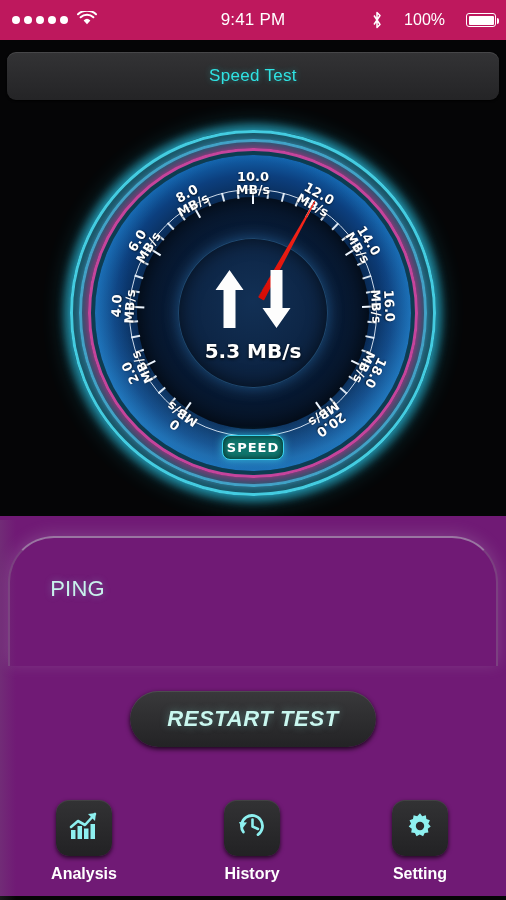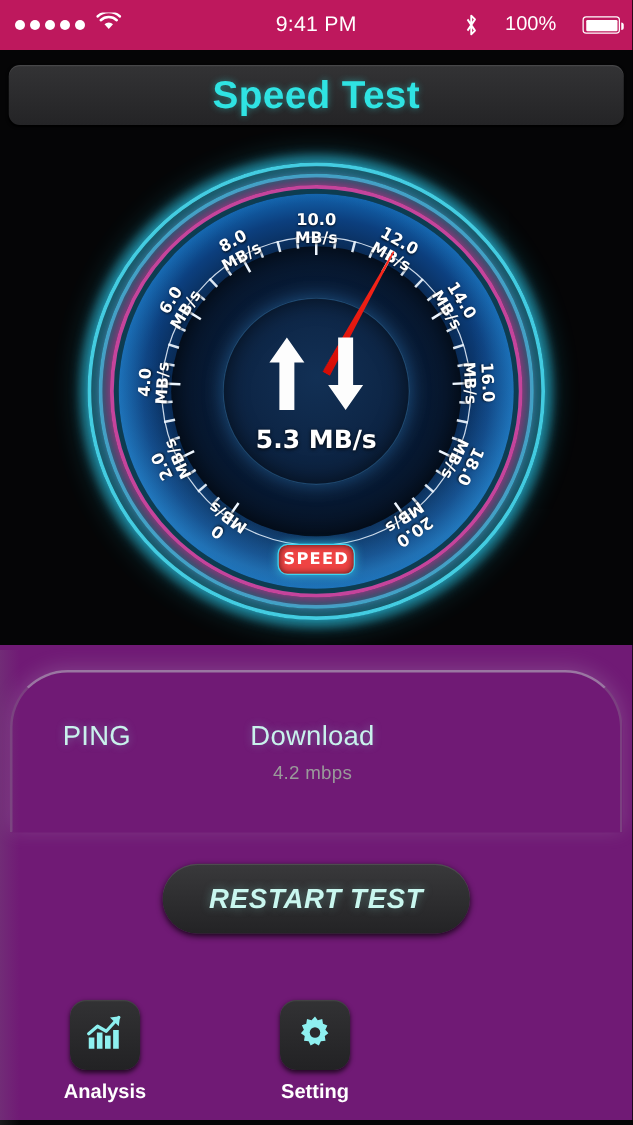--- a/index.html
+++ b/index.html
@@ -38,21 +38,21 @@
 
   
   .header{
     position:absolute; left:7px; top:52px; width:492px; height:48px;
     background:linear-gradient(#333335,#242426);
     border-radius:9px;
     box-shadow:inset 0 1px 0 rgba(255,255,255,.10), 0 1px 2px #000;
     display:flex; align-items:center; justify-content:center;
   }
   .header-title{
-    font-size:31px; font-weight:700; color:#2fe3e3; letter-spacing:.3px;
+    font-size:17px; font-weight:400; color:#2fe3e3; letter-spacing:.3px;
     text-shadow:0 0 6px rgba(47,227,227,.45);
   }
 
   
   .gauge-area{
     position:absolute; left:0; top:108px; width:506px; height:410px;
   }
   .gauge{
     position:absolute; left:253px; top:205px; width:0; height:0;
   }
@@ -100,21 +100,21 @@
   }
   .hub{
     width:150px; height:150px;
     background:radial-gradient(circle at 50% 42%, #123055 0%, #0d2545 55%, #081a33 100%);
     box-shadow:0 0 16px rgba(60,150,230,.45), inset 0 0 18px rgba(0,0,0,.6);
     border:1px solid rgba(80,170,230,.28);
   }
   .speed-badge{
     position:absolute; left:50%; top:122px; transform:translateX(-50%);
     width:62px; height:25px; border-radius:8px;
-    border:1.6px solid #3ad4ef; background:#ef4444;
+    border:1.6px solid #3ad4ef; background:#0f766e;
     box-shadow:0 0 8px rgba(58,212,239,.75), inset 0 0 6px rgba(0,0,0,.7);
     display:flex; align-items:center; justify-content:center;
   }
   .speed-badge span{
     font-size:13px; font-weight:700; color:#fff; letter-spacing:1px;
     font-family:"DejaVu Sans", sans-serif;
   }
   .ticks, .labels{
     position:absolute; left:50%; top:50%; width:0; height:0;
   }
@@ -387,24 +387,20 @@
 </div>
 
 <div class="panel">
   <div class="panel-edge"></div>
 
   <div class="stats" id="stats">
       <div class="stat">
         <div class="stat-label">PING</div>
       </div>
       <div class="stat">
-        <div class="stat-label">Download</div>
-        <div class="stat-value">4.2 mbps</div>
-      </div>
-      <div class="stat">
       </div>
     </div>
 </div>
 <div class="panel-left-edge"></div>
 
 <button class="restart-btn">
   <span>RESTART TEST</span>
 </button>
 
 <div class="nav">
@@ -418,20 +414,32 @@
           <rect x="16" y="18.5" width="4.5" height="10.5" fill="#8ef0f0"></rect>
           <rect x="22.5" y="14" width="4.5" height="15" fill="#8ef0f0"></rect>
           <path d="M3 17 L10 11 L17 15 L27 4" stroke="#8ef0f0" stroke-width="2.6" fill="none" stroke-linejoin="round" stroke-linecap="round"></path>
           <path d="M20 4 L28 3 L27 11 Z" fill="#8ef0f0"></path>
         </svg>
       </span>
     </div>
     <div class="nav-label">Analysis</div>
   </div>
 
+  <div class="nav-item">
+    <div class="nav-box">
+      <span>
+        <svg width="32" height="32" viewBox="0 0 32 32">
+          <path d="M5.5 16 A10.5 10.5 0 1 1 16 26.5" stroke="#8ef0f0" stroke-width="2.8" fill="none" stroke-linecap="round" transform="rotate(-35 16 16)"></path>
+          <path d="M3 12 L11 12.5 L6 19 Z" fill="#8ef0f0"></path>
+          <path d="M16.5 9.5 L16.5 16.5 L22 19" stroke="#8ef0f0" stroke-width="2.6" fill="none" stroke-linecap="round" stroke-linejoin="round"></path>
+        </svg>
+      </span>
+    </div>
+    <div class="nav-label">History</div>
+  </div>
 
   <div class="nav-item">
     <div class="nav-box">
       <span>
         <svg width="32" height="32" viewBox="0 0 32 32">
           <path fill="#8ef0f0" d="M16 3.2l2.2 3.0 3.6-.9 .6 3.7 3.5 1.3-1.6 3.4 2.4 2.8-2.9 2.3 .6 3.7-3.7 .4-1.6 3.4-3.3-1.7-3.3 1.7-1.6-3.4-3.7-.4 .6-3.7L4.7 16.5l2.4-2.8-1.6-3.4 3.5-1.3 .6-3.7 3.6 .9z"></path>
           <circle cx="16" cy="16" r="4.2" fill="#2a2a2c"></circle>
         </svg>
       </span>
     </div>

